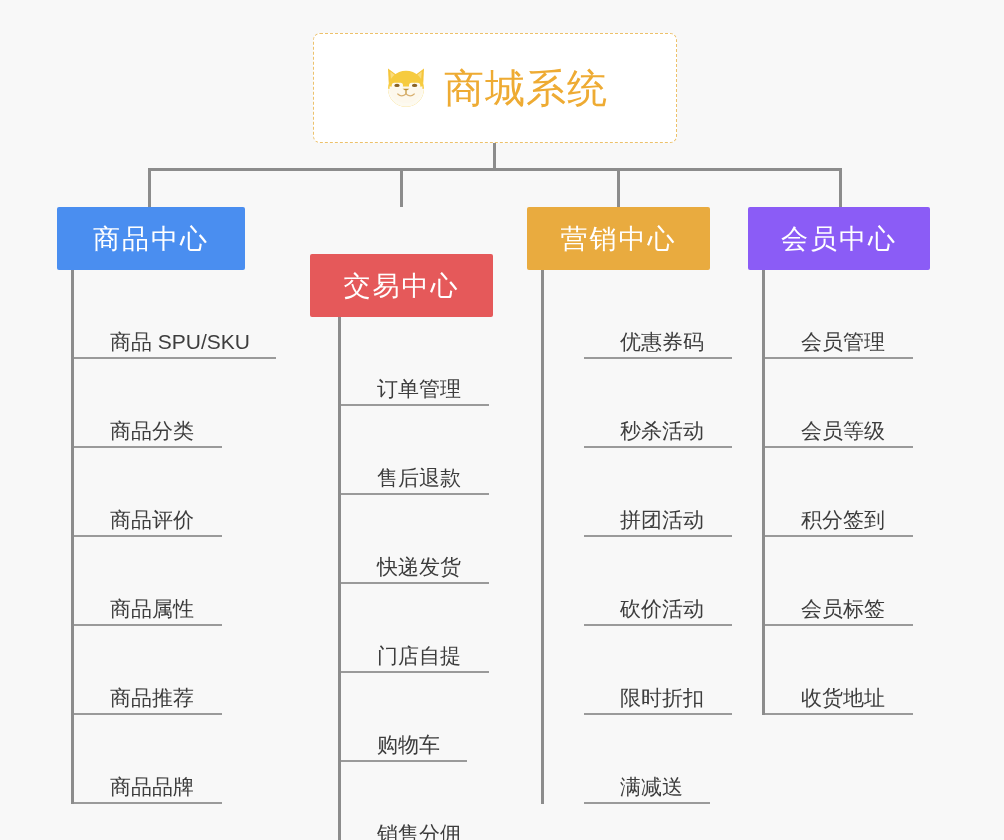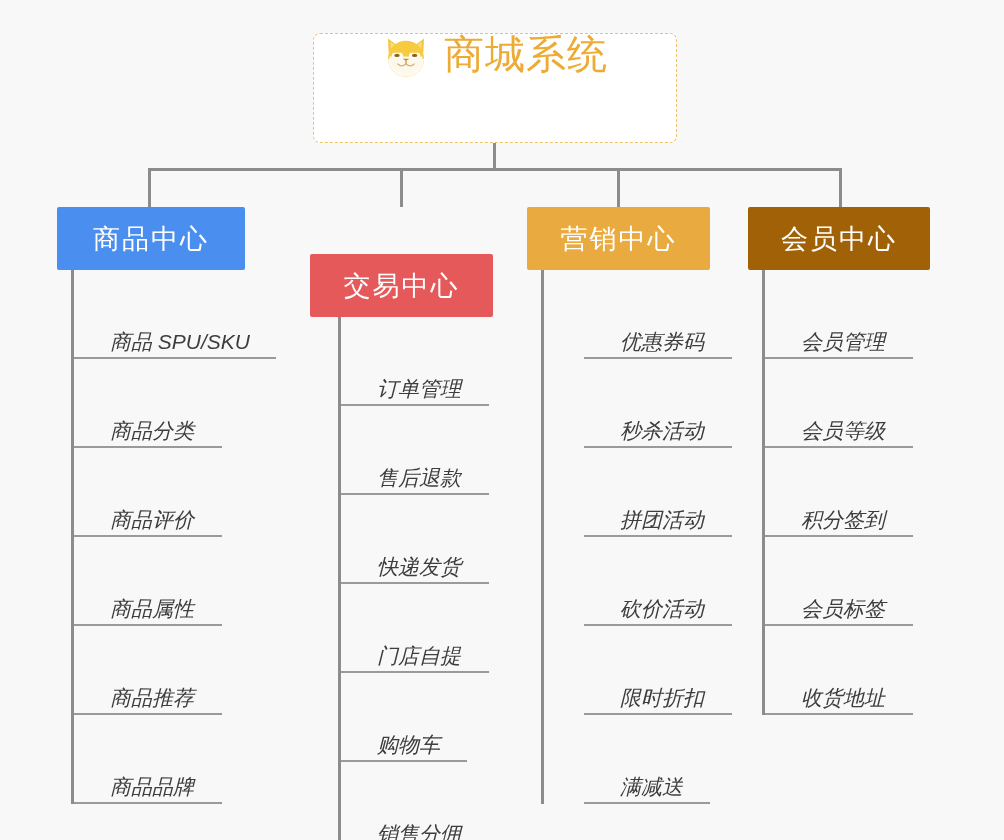--- a/index.html
+++ b/index.html
@@ -30,20 +30,21 @@
     position: absolute;
     left: 313px;
     top: 33px;
     width: 364px;
     height: 110px;
     background: #ffffff;
     border: 1px dashed #edc16a;
     border-radius: 7px;
     box-sizing: border-box;
     display: flex;
+    align-items: center;
     justify-content: center;
     gap: 14px;
   }
   .root-title {
     font-size: 40px;
     color: #eeab33;
     letter-spacing: 1px;
     line-height: 1;
     white-space: nowrap;
   }
@@ -115,21 +116,20 @@
     padding-left: 0;
     border-left: 3px solid #8c8c8c;
   }
 
   .leaf {
     position: relative;
     height: 89px;
     box-sizing: border-box;
     display: flex;
     align-items: flex-end;
-    font-style: italic;
   }
   .leaf-underline {
     position: absolute;
     left: 0;
     bottom: 0;
     height: 2px;
     background: #9a9a9a;
   }
   .leaf-label {
     position: relative;
@@ -263,21 +263,21 @@
         <span class="leaf-label">限时折扣</span>
       </div>
       <div class="leaf">
         <span class="leaf-underline" style="width: 126px;"></span>
         <span class="leaf-label">满减送</span>
       </div>
     </div>
   </div>
 
   <div class="branch b4">
-    <div class="branch-head" style="background: #a16207;">
+    <div class="branch-head" style="background: #8b5cf6;">
       <span>会员中心</span>
     </div>
     <div class="branch-body" style="border-left-color: rgb(140, 140, 140);">
       <div class="leaf">
         <span class="leaf-underline" style="width: 148px;"></span>
         <span class="leaf-label">会员管理</span>
       </div>
       <div class="leaf">
         <span class="leaf-underline" style="width: 148px;"></span>
         <span class="leaf-label">会员等级</span>

